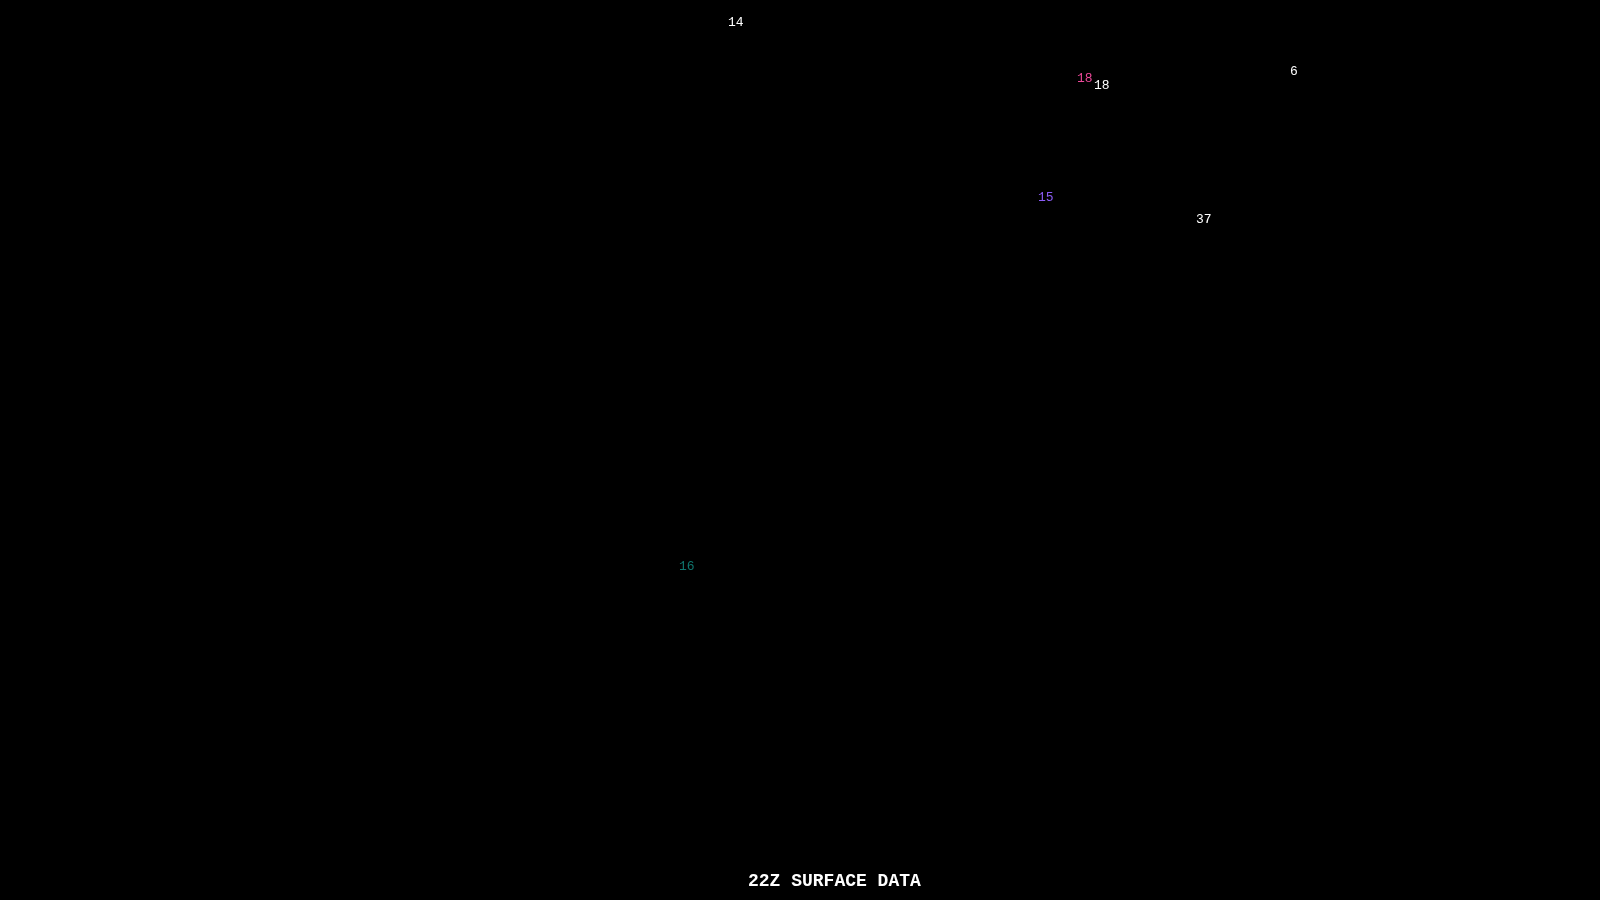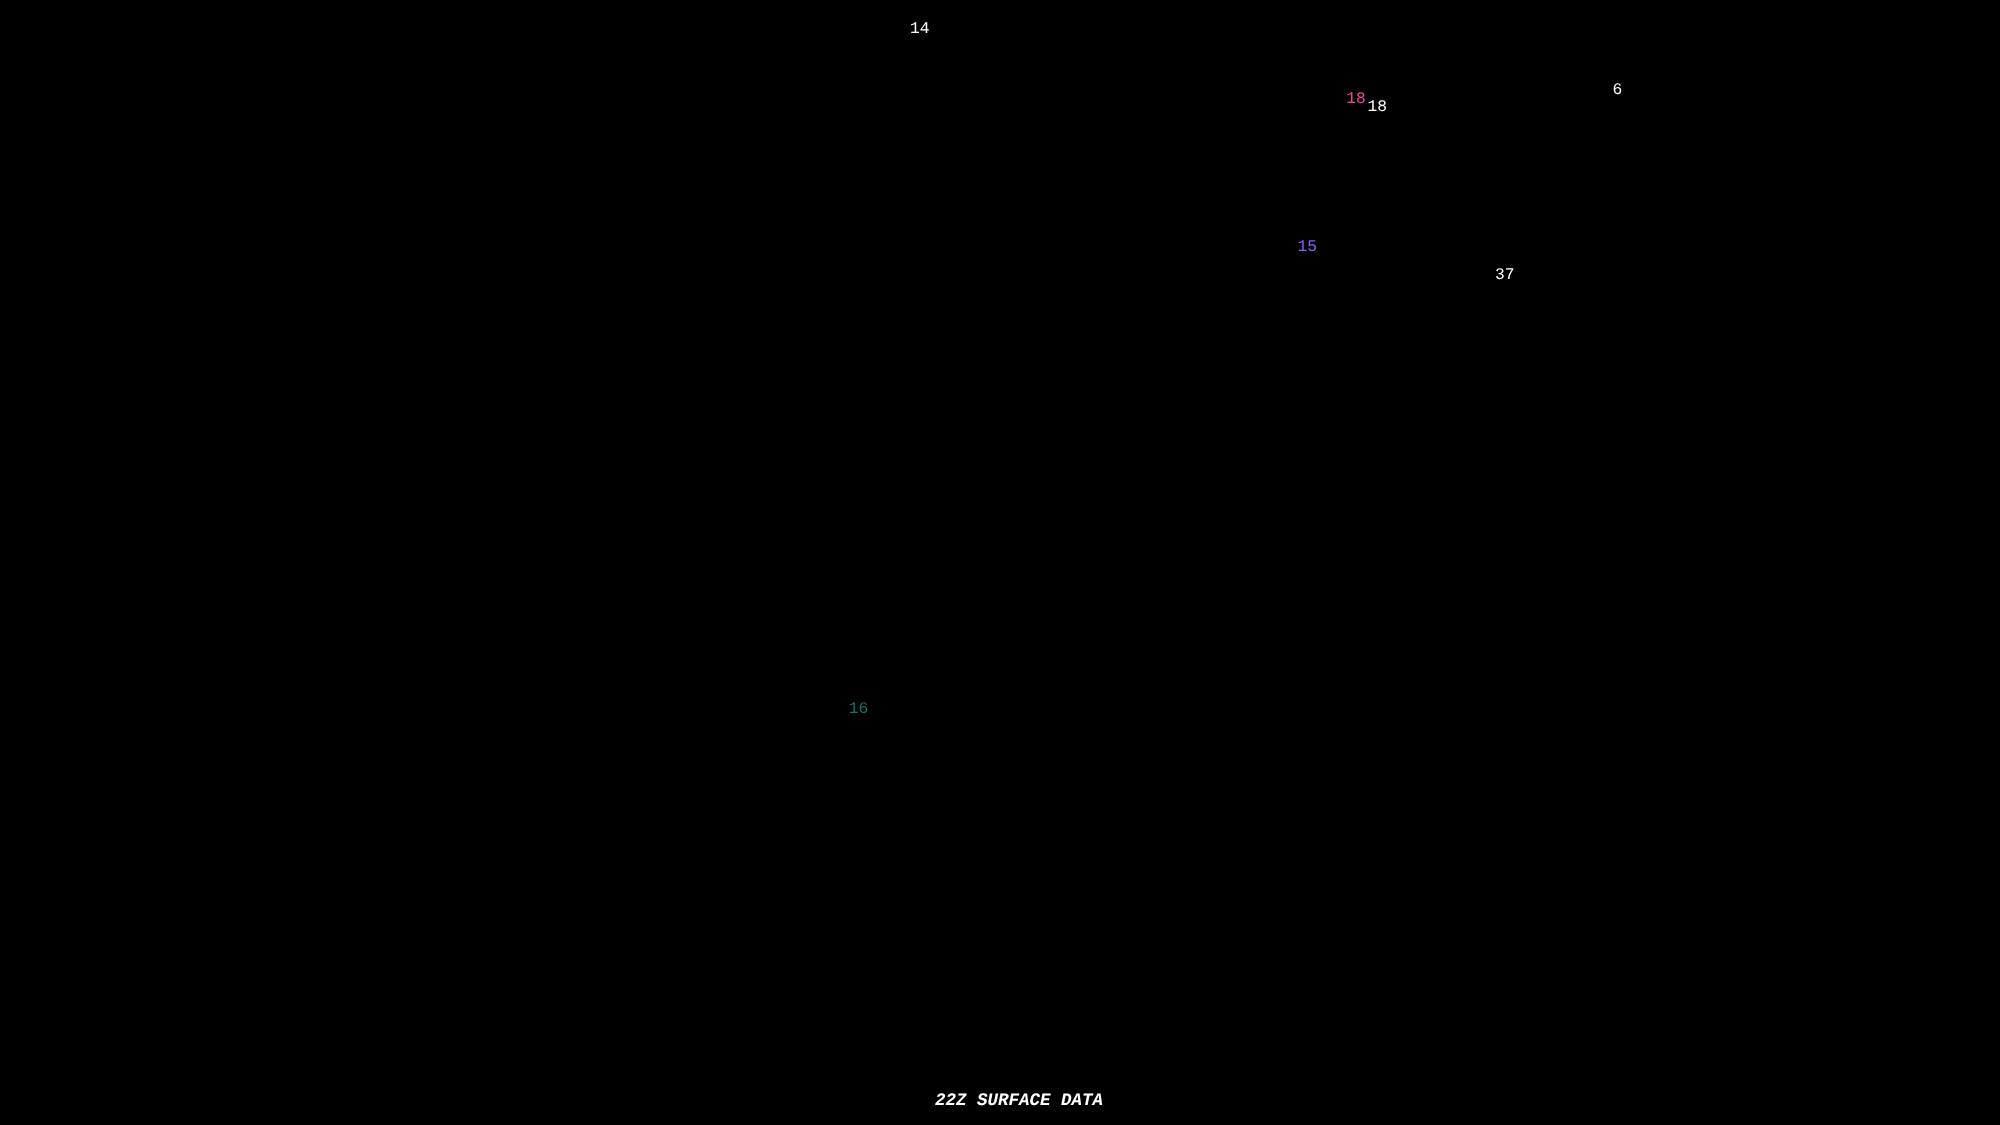--- a/index.html
+++ b/index.html
@@ -19,25 +19,24 @@
   .station {
     position: absolute;
     font-family: "Liberation Mono", "DejaVu Sans Mono", monospace;
     font-size: 13px;
     line-height: 13px;
     white-space: pre;
   }
   .caption {
     position: absolute;
     font-family: "Liberation Mono", "DejaVu Sans Mono", monospace;
-    font-size: 14px;
+    font-size: 18px;
     line-height: 13px;
     font-weight: bold;
     white-space: pre;
-    font-style: italic;
   }
 </style>
 </head>
 <body>
 
 <div class="plot" style="background: rgb(0, 0, 0);">
   <div class="caption" style="left: 748px; top: 875px; color: rgb(255, 255, 255);">22Z SURFACE DATA</div>
 <div class="station" style="left: 728px; top: 16px; color: rgb(255, 255, 255); text-align: right;">14</div>
     <div class="station" style="left: 1077px; top: 72px; color: #ec4899;">18</div>
     <div class="station" style="left: 1094px; top: 79px; color: rgb(255, 255, 255);">18</div>

